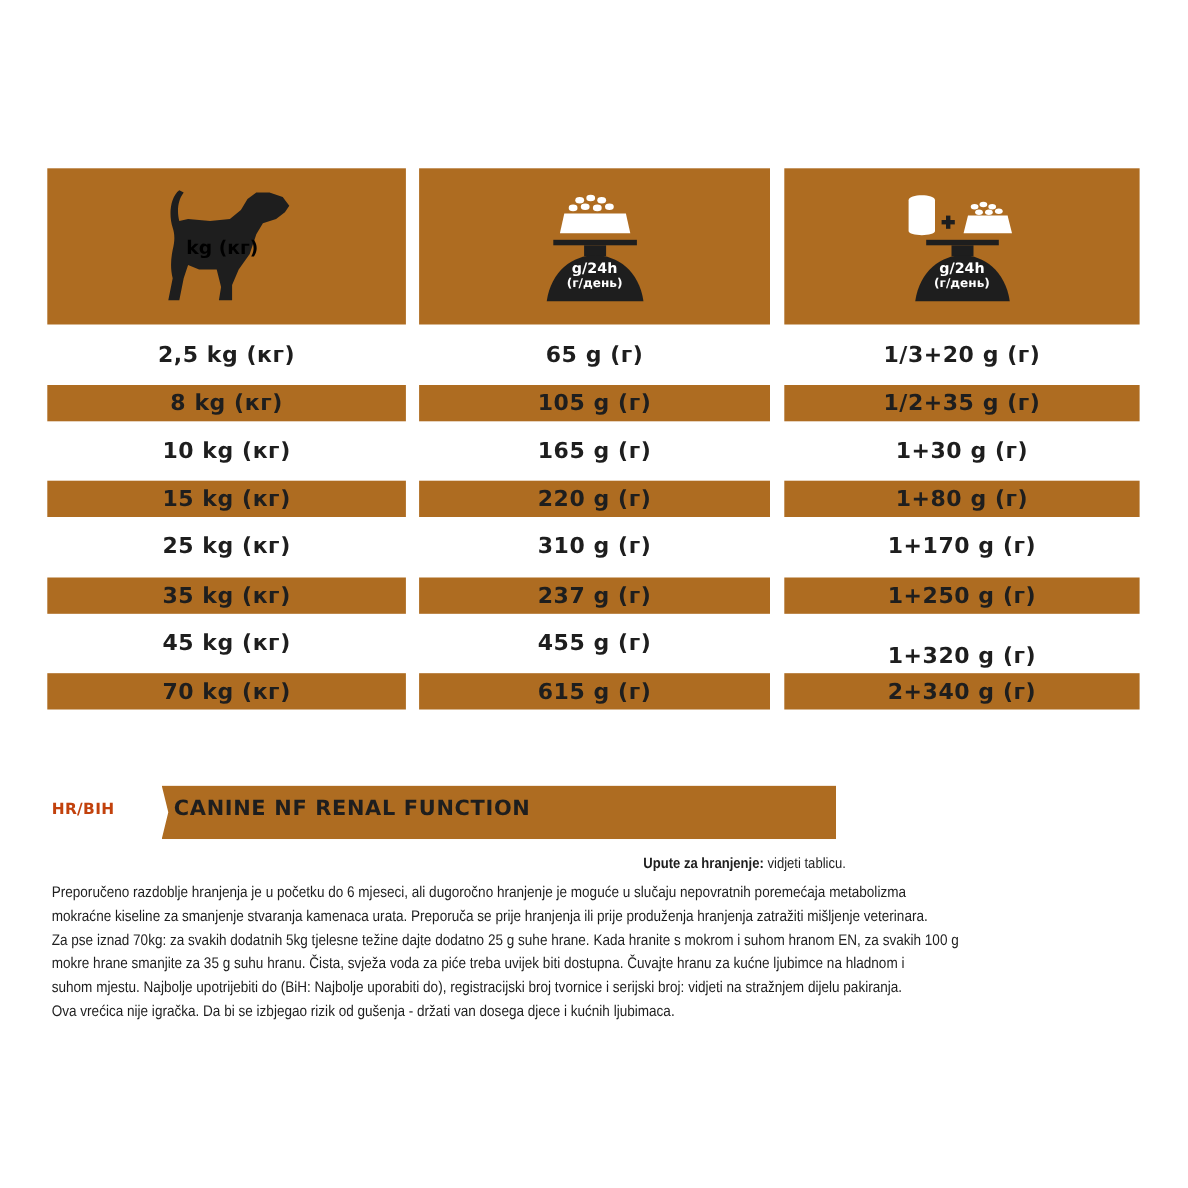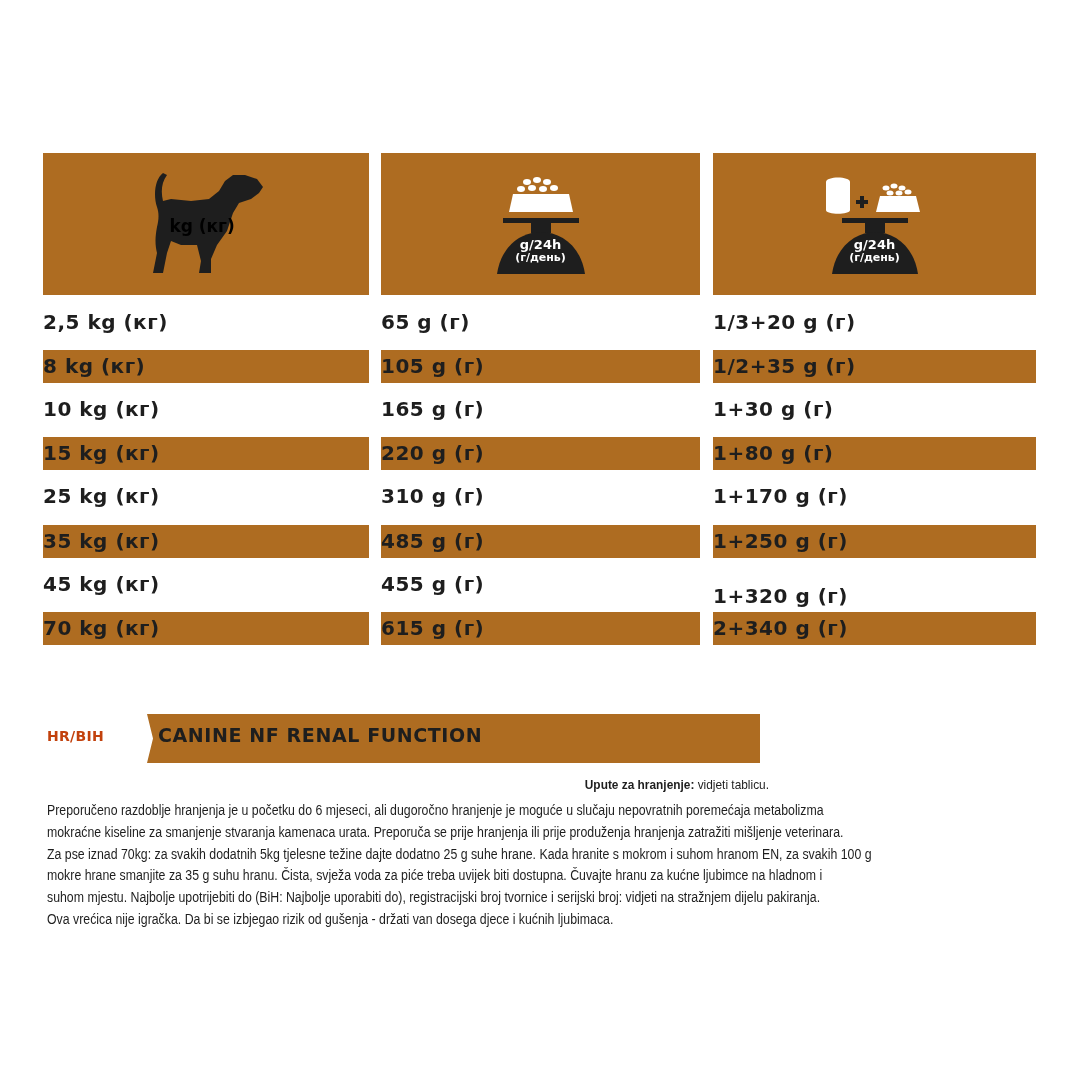--- a/index.html
+++ b/index.html
@@ -5,21 +5,21 @@
   html, body { margin: 0; padding: 0; }
   body {
     width: 1080px; height: 1080px; background: #ffffff; position: relative;
     font-family: "DejaVu Sans", sans-serif; color: #1e1e1e; overflow: hidden;
   }
   .hdr { position: absolute; top: 153px; height: 142px; background: #ae6c21; }
   .c1 { left: 43px; width: 326px; }
   .c2 { left: 381px; width: 319px; }
   .c3 { left: 713px; width: 323px; }
   .row {
-    position: absolute; height: 33px; line-height: 33px; 
+    position: absolute; height: 33px; line-height: 33px; text-align: center;
     font-weight: bold; font-size: 20px; letter-spacing: 0.5px; color: #1e1e1e;
   }
   .row.shade { background: #ae6c21; }
   .icon-wrap { position: absolute; top: 0; left: 0; width: 100%; height: 100%; }
   .icon-wrap svg { position: absolute; left: 50%; top: 50%; transform: translate(-50%, -50%); }
   .title-bar {
     position: absolute; left: 147px; top: 714px; width: 613px; height: 49px; background: #ae6c21;
     clip-path: polygon(0 0, 100% 0, 100% 100%, 0 100%, 6px 50%);
   }
   .title-text {
@@ -121,21 +121,21 @@
 
   <div class="row c1 shade" style="top:437px">15 kg  (кг)</div>
   <div class="row c2 shade" style="top:437px">220 g  (г)</div>
   <div class="row c3 shade" style="top:437px">1+80 g  (г)</div>
 
   <div class="row c1" style="top:480px">25 kg  (кг)</div>
   <div class="row c2" style="top:480px">310 g  (г)</div>
   <div class="row c3" style="top:480px">1+170 g  (г)</div>
 
   <div class="row c1 shade" style="top:525px">35 kg  (кг)</div>
-  <div class="row c2 shade" style="top:525px">485 g  (г)</div>
+  <div class="row c2 shade" style="top:525px">237 g  (г)</div>
   <div class="row c3 shade" style="top:525px">1+250 g  (г)</div>
 
   <div class="row c1" style="top:568px">45 kg  (кг)</div>
   <div class="row c2" style="top:568px">455 g  (г)</div>
   <div class="row c3" style="top:580px">1+320 g  (г)</div>
 
   <div class="row c1 shade" style="top:612px">70 kg  (кг)</div>
   <div class="row c2 shade" style="top:612px">615 g  (г)</div>
   <div class="row c3 shade" style="top:612px">2+340 g  (г)</div>
 </div>

